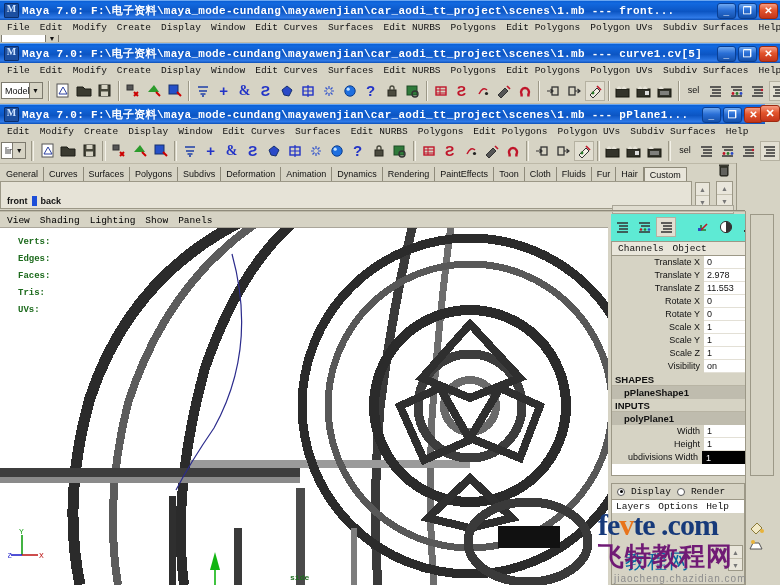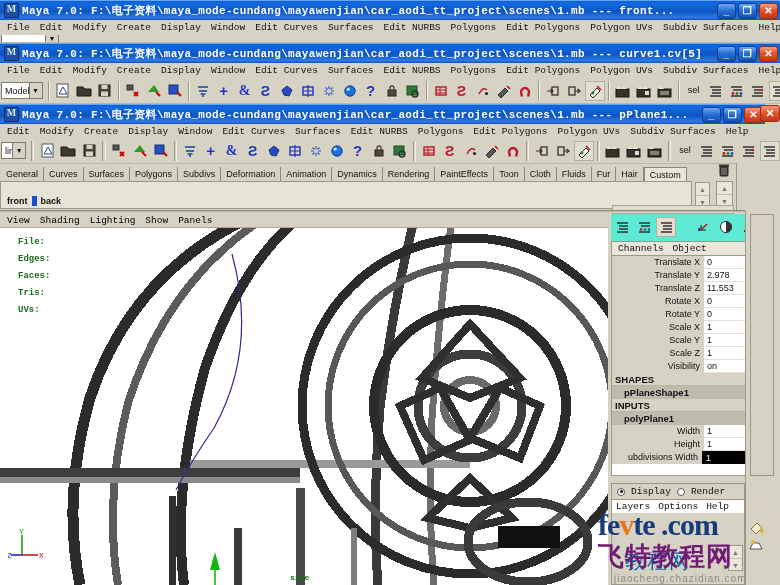--- a/index.html
+++ b/index.html
@@ -777,21 +777,21 @@
     <svg style="position:absolute;left:8px;bottom:22px;" width="40" height="36">
       <line x1="14" y1="28" x2="14" y2="8" stroke="#14a014" stroke-width="1.6"></line>
       <line x1="14" y1="28" x2="30" y2="28" stroke="#c02020" stroke-width="1.6"></line>
       <line x1="14" y1="28" x2="3" y2="28" stroke="#2424cc" stroke-width="1.6"></line>
       <text x="11" y="7" font-size="8" fill="#14a014" font-family="Liberation Mono, monospace">Y</text>
       <text x="31" y="31" font-size="8" fill="#c02020" font-family="Liberation Mono, monospace">X</text>
       <text x="-1" y="31" font-size="8" fill="#2424cc" font-family="Liberation Mono, monospace">Z</text>
     </svg>
 
     <div class="hud">
-      <div>File:</div>
+      <div>Verts:</div>
       <div>Edges:</div>
       <div>Faces:</div>
       <div>Tris:</div>
       <div>UVs:</div>
     </div>
 
     <div class="vplabel" style="left:290px;bottom:3px;">side</div>
   </div>
 
   <div class="cbwrap" style="left:611px;top:214px;width:169px;height:262px;">

